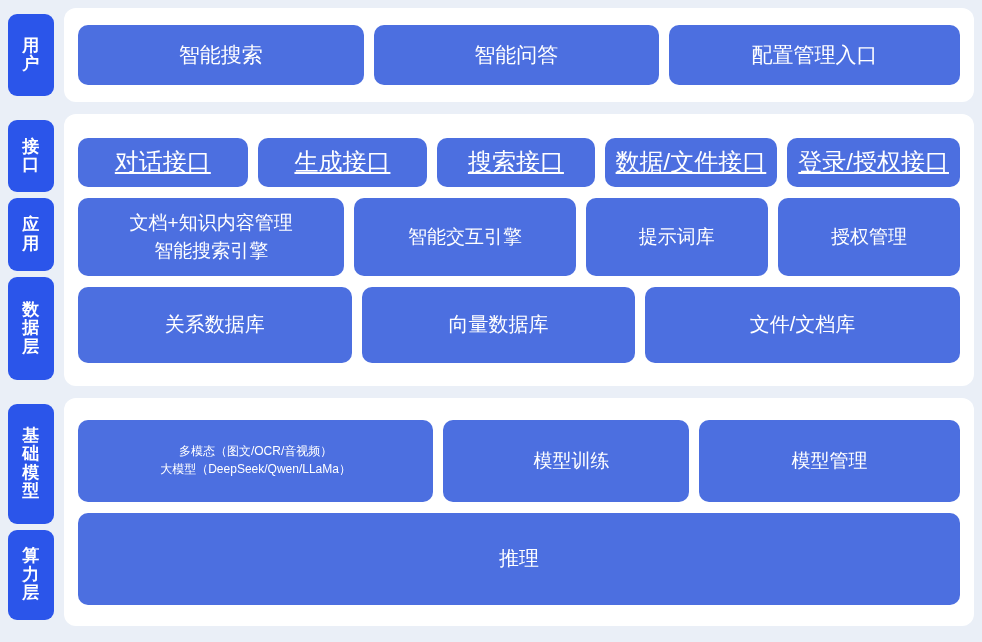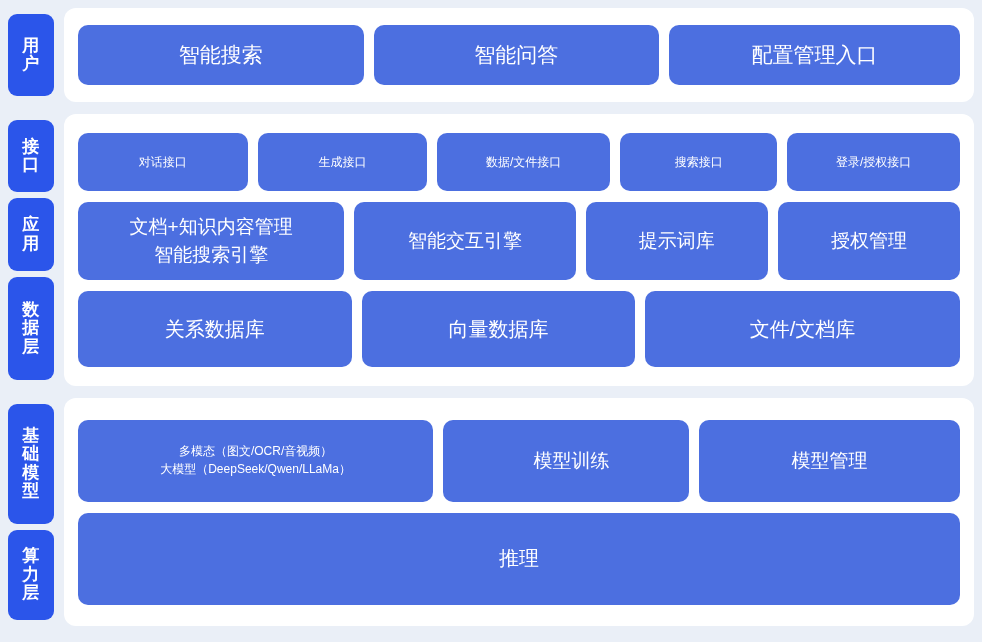--- a/index.html
+++ b/index.html
@@ -90,21 +90,21 @@
     justify-content: center;
     text-align: center;
     font-size: 19px;
     font-weight: 400;
     line-height: 1.35;
     padding: 6px 8px;
     white-space: pre-line;
   }
 
   .row-user .card  { height: 60px; font-size: 21px; }
-  .row-iface .card { height: 58px; font-size: 12px; }
+  .row-iface .card { height: 49px; font-size: 24px; text-decoration: underline; }
   .row-app .card   { height: 78px; font-size: 19px; }
   .row-data .card  { height: 76px; font-size: 20px; }
   .row-model .card { height: 82px; font-size: 19px; }
   .row-power .card { height: 92px; font-size: 20px; }
 
   .card-multiline { line-height: 1.45; }
 </style>
 </head>
 <body>
 
@@ -140,22 +140,22 @@
         <span>数</span>
         <span>据</span>
         <span>层</span>
       </div>
     </div>
     <div class="panel">
 
       <div class="row row-iface">
         <div class="card" style="flex:1 1 0;">对话接口</div>
         <div class="card" style="flex:1 1 0;">生成接口</div>
+        <div class="card" style="flex:0.92 1 0;">搜索接口</div>
         <div class="card" style="flex:1.02 1 0;">数据/文件接口</div>
-        <div class="card" style="flex:0.92 1 0;">搜索接口</div>
         <div class="card" style="flex:1.02 1 0;">登录/授权接口</div>
       </div>
 
       <div class="row row-app">
         <div class="card card-multiline" style="flex:1.28 1 0;">文档+知识内容管理
 智能搜索引擎</div>
         <div class="card" style="flex:1.05 1 0;">智能交互引擎</div>
         <div class="card" style="flex:0.85 1 0;">提示词库</div>
         <div class="card" style="flex:0.85 1 0;">授权管理</div>
       </div>

